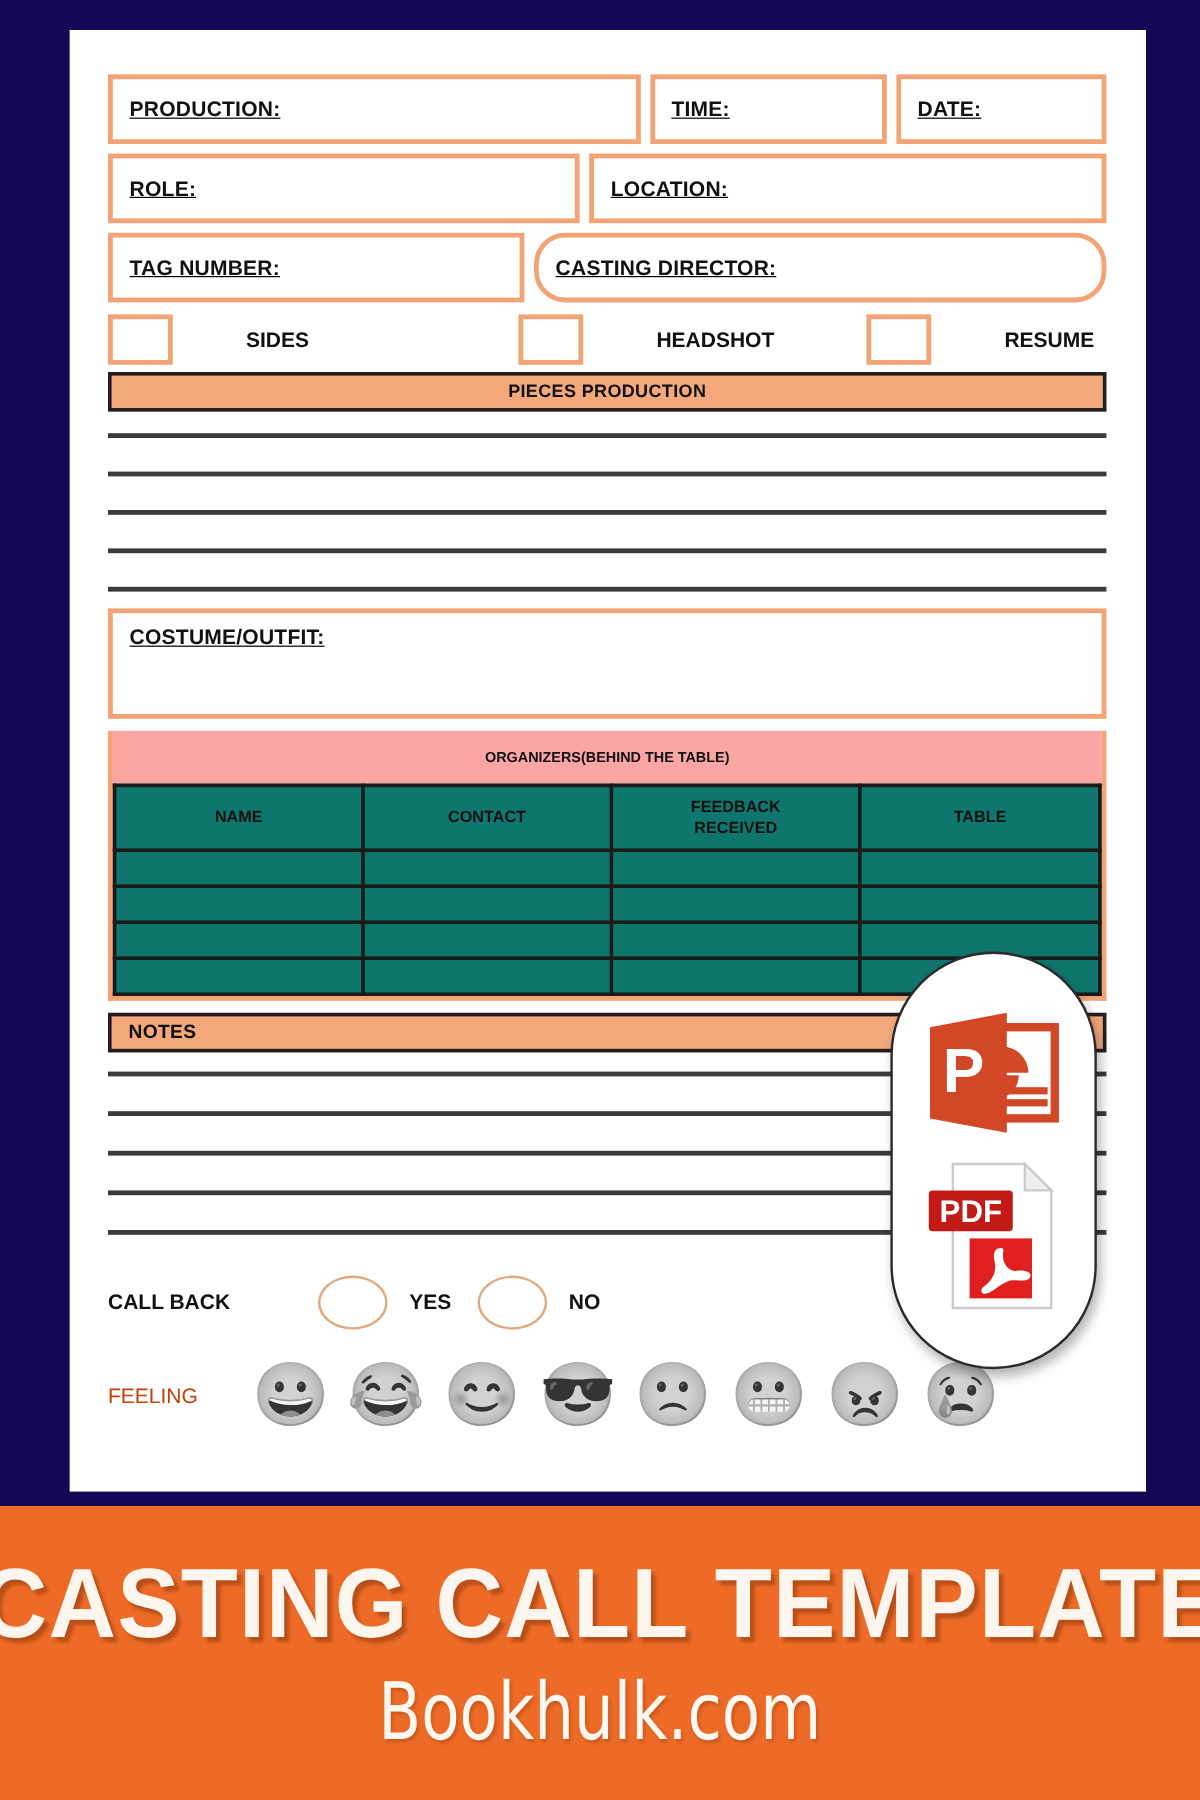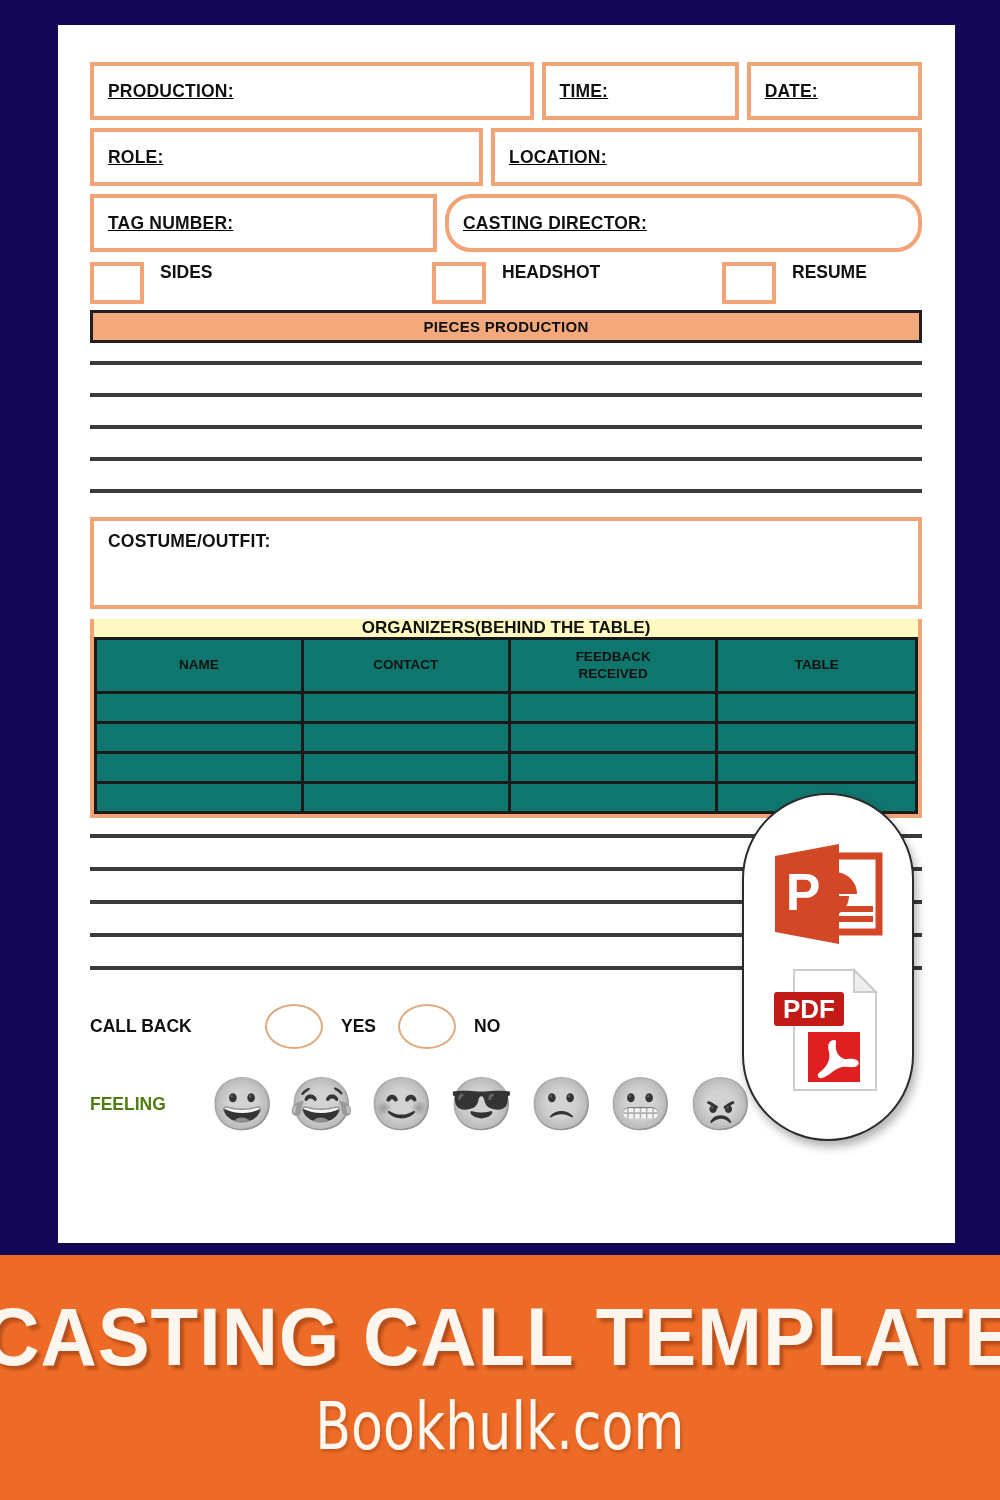--- a/index.html
+++ b/index.html
@@ -82,21 +82,21 @@
   }
 
   .cbox-label {
     font-size: 17.5px;
     font-weight: bold;
     color: #111111;
     margin-left: 16px;
     white-space: nowrap;
   }
 
-  .chk-item { display: flex; align-items: flex-start; position: absolute; }
+  .chk-item { display: flex; align-items: center; position: absolute; gap: 45px; }
   .chk-0 { left: 0px; }
   .chk-1 { left: 342px; }
   .chk-2 { left: 632px; }
 
   
   .bar {
     background: #F4A97C;
     border: 3px solid #231f20;
     height: 33px;
     display: flex;
@@ -122,39 +122,40 @@
     background: #3b3b3b;
     margin-bottom: 28px;
   }
   .rule:last-child { margin-bottom: 0; }
 
   
   .costume {
     border: 4px solid #F2A476;
     height: 92px;
     padding: 10px 0 18px 14px;
-    margin-top: 24px;
+    margin-top: 14px;
+    text-decoration: underline;
   }
   .costume .field-label { font-size: 17.5px; }
 
   
   .tbl-wrap {
     margin-top: 10px;
     border-left: 4px solid #F2A476;
     border-right: 4px solid #F2A476;
     border-bottom: 4px solid #F2A476;
   }
 
   .tbl-head {
-    background: #fef9c3;
-    height: 18px;
+    background: #fca5a5;
+    height: 44px;
     display: flex;
     align-items: center;
     justify-content: center;
-    font-size: 17px;
+    font-size: 12px;
     font-weight: bold;
     color: #111111;
   }
 
   table.org {
     width: 100%;
     border-collapse: collapse;
     table-layout: fixed;
     background: #0f766e;
   }
@@ -218,22 +219,22 @@
   
   .feeling {
     display: flex;
     align-items: center;
     height: 78px;
     margin-top: 12px;
   }
 
   .feel-label {
     font-size: 17.5px;
-    font-weight: bold;
-    color: #4d7c0f;
+    font-weight: normal;
+    color: #c2410c;
     width: 120px;
   }
 
   .emoji {
     font-size: 52px;
     line-height: 1;
     filter: grayscale(100%) contrast(0.92);
     margin-right: 15px;
     user-select: none;
   }
@@ -399,20 +400,21 @@
           <tr>
             <td></td>
             <td></td>
             <td></td>
             <td></td>
           </tr>
         </tbody>
       </table>
     </div>
 
+    <div class="bar left notes-bar">NOTES</div>
     <div class="notes-lines">
       <div class="rule"></div>
       <div class="rule"></div>
       <div class="rule"></div>
       <div class="rule"></div>
       <div class="rule"></div>
     </div>
 
     <div class="callback">
       <span class="cb-label">CALL BACK</span>

